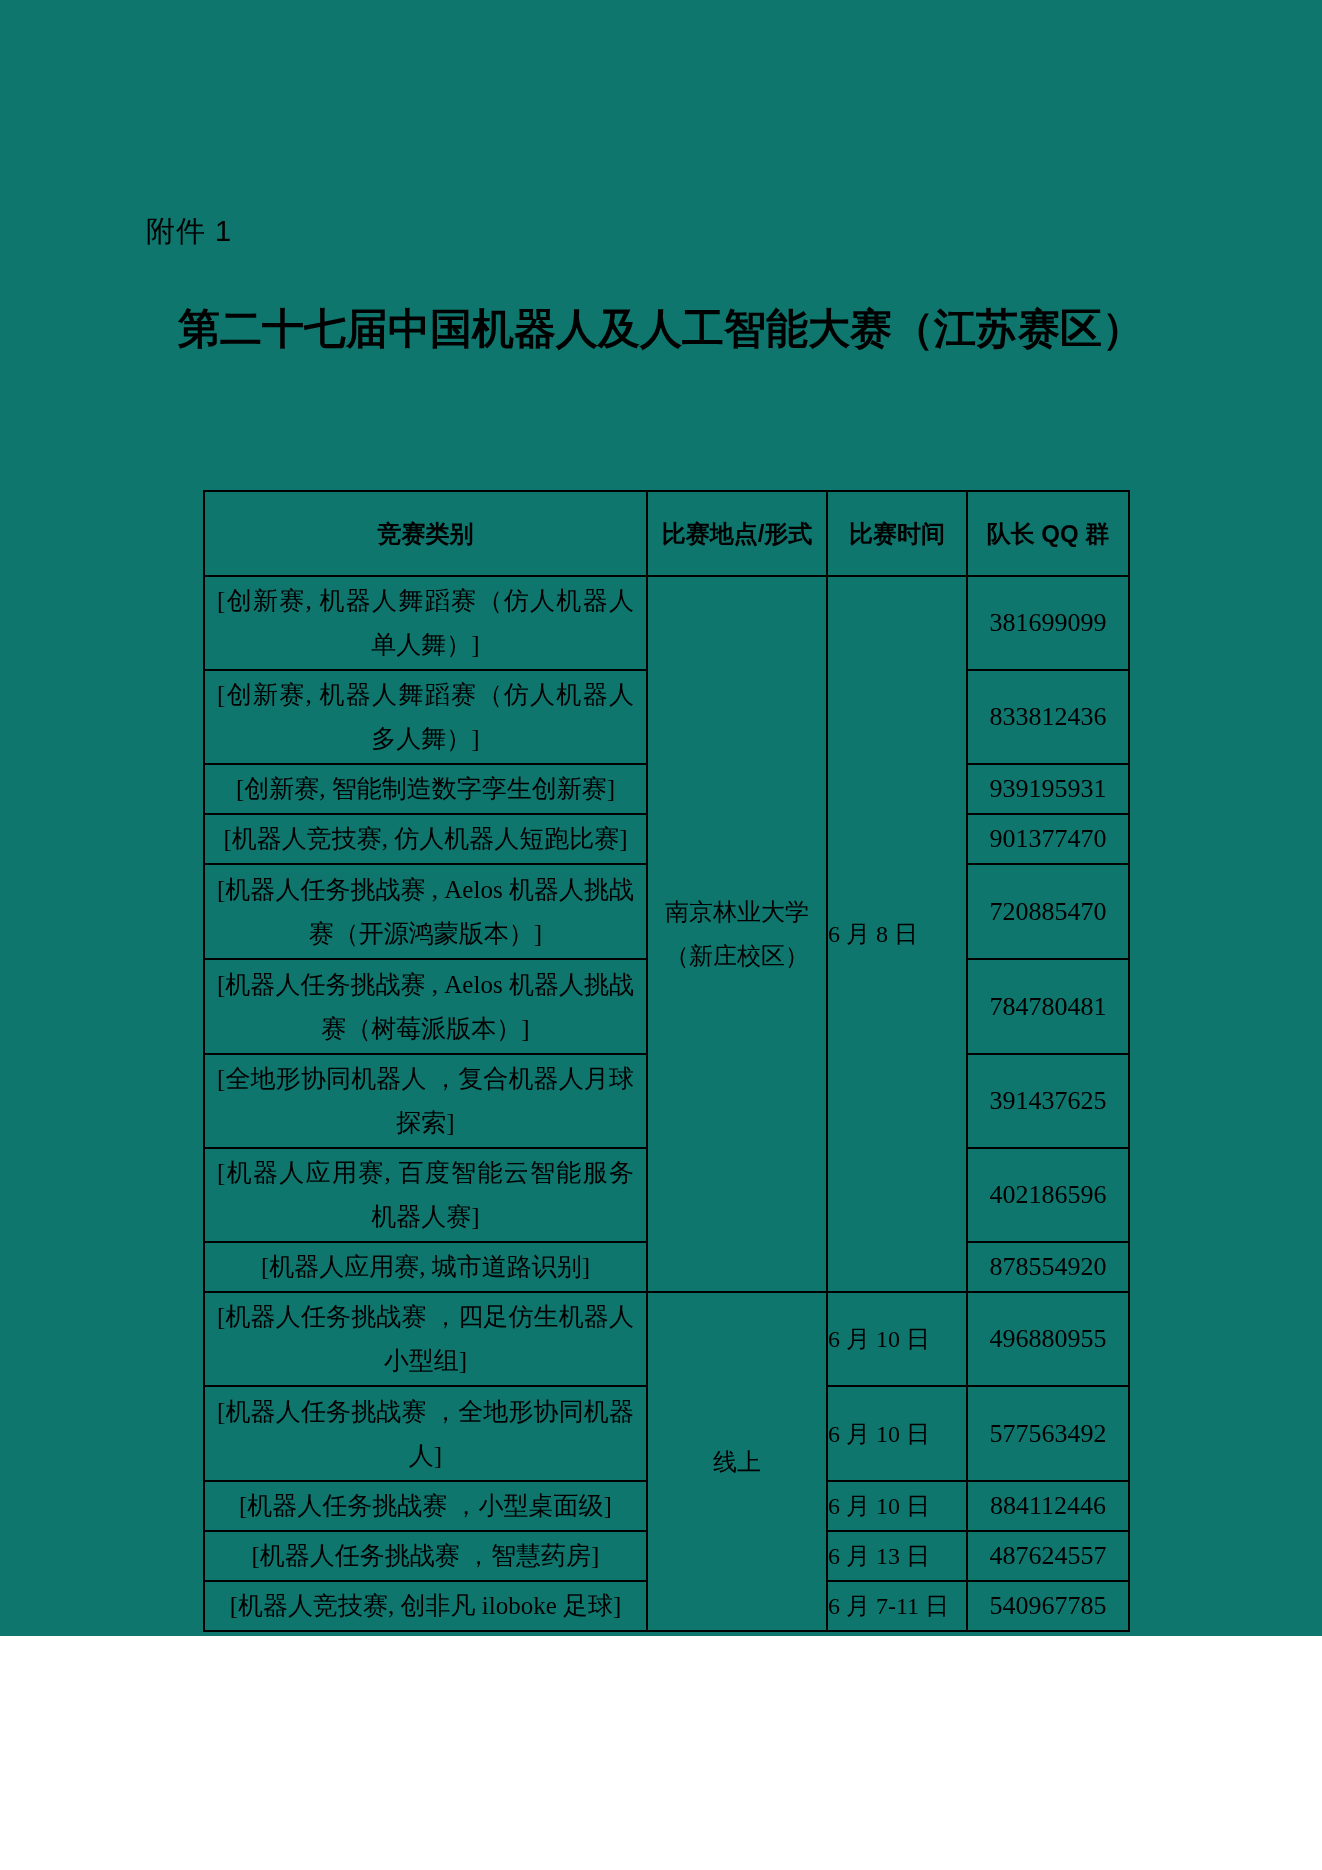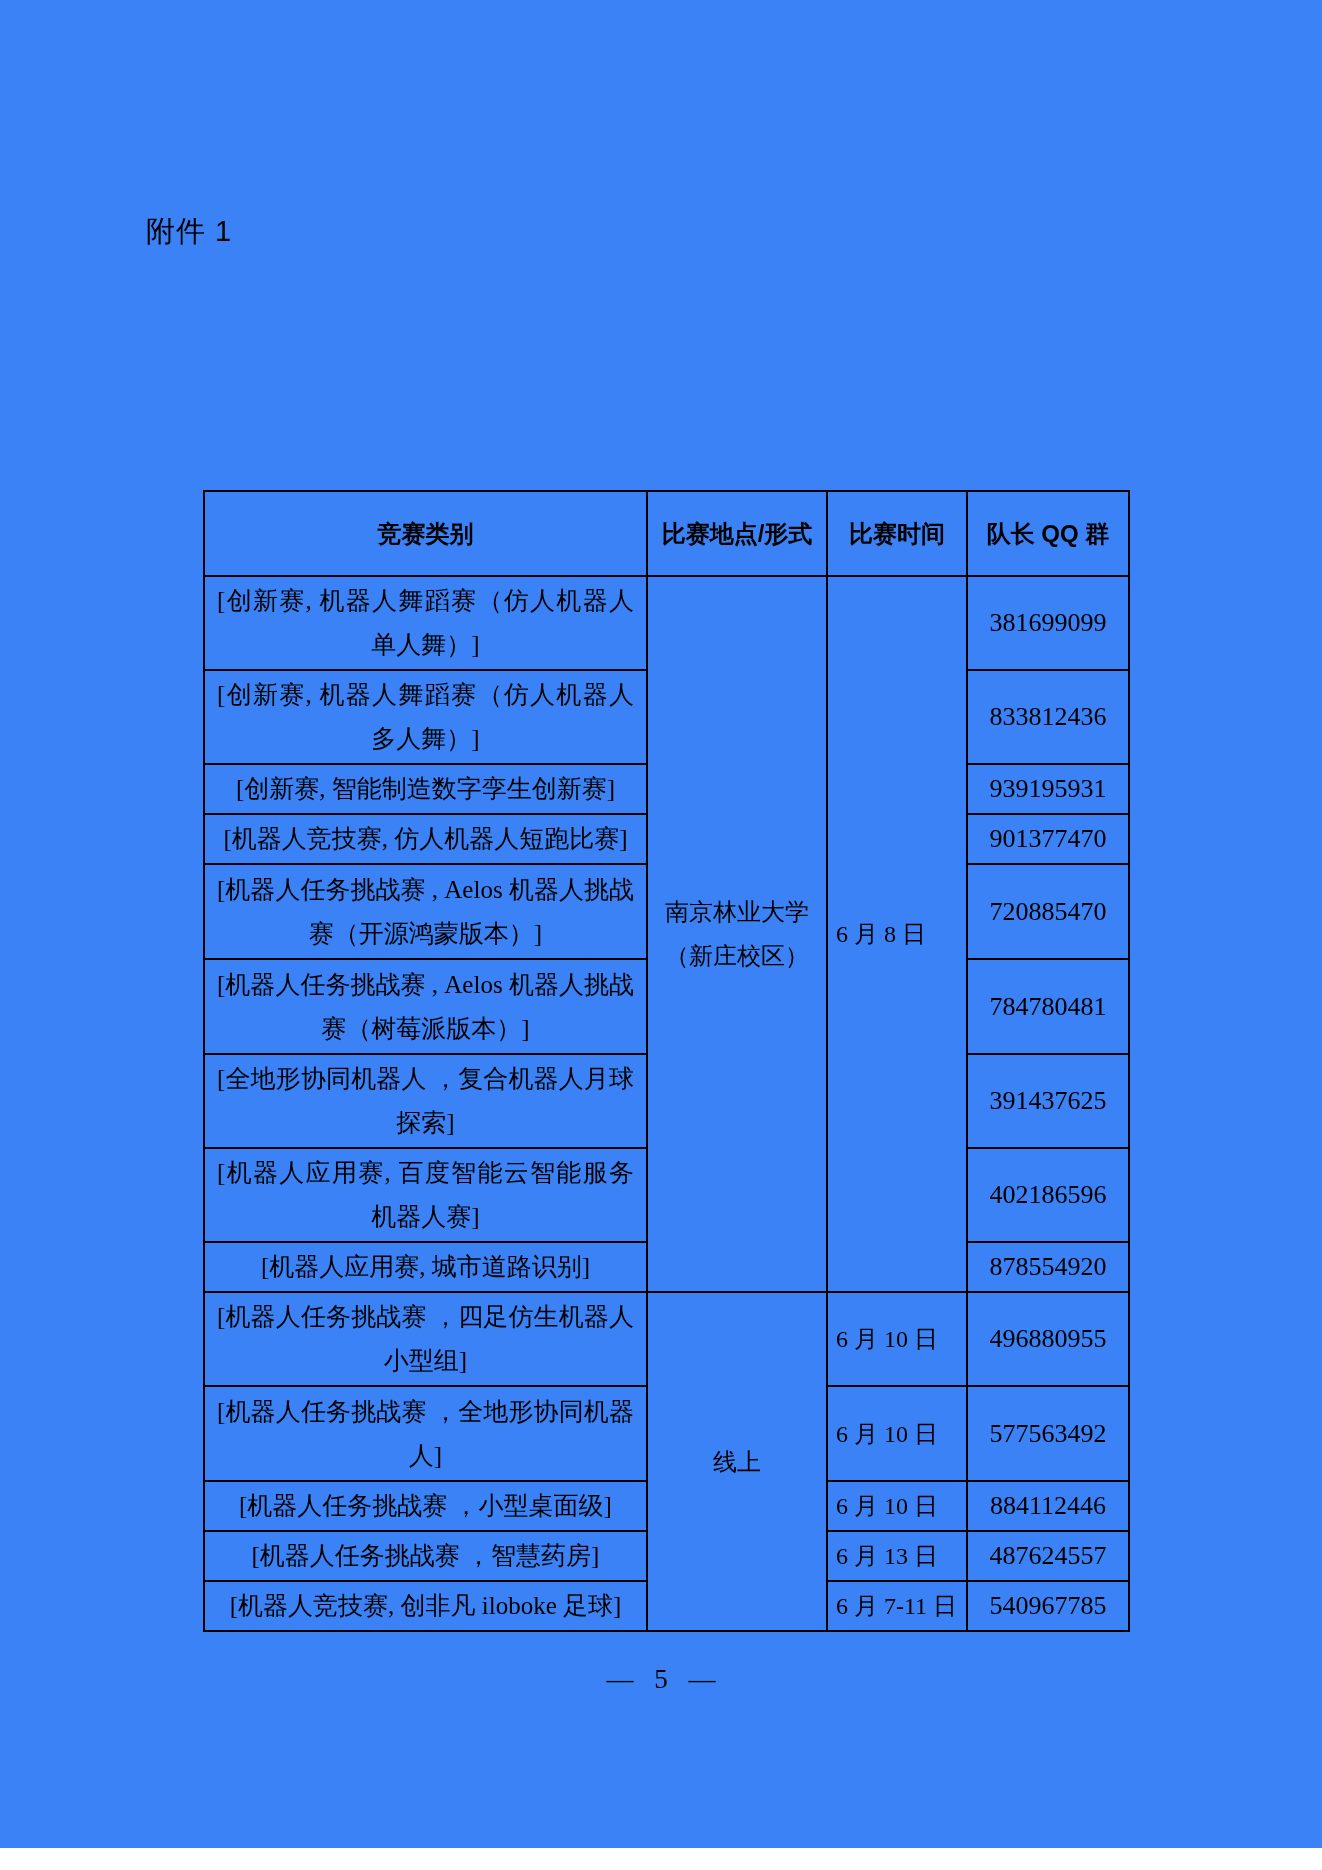--- a/index.html
+++ b/index.html
@@ -3,22 +3,22 @@
 <meta charset="utf-8">
 <style>
   html, body {
     margin: 0;
     padding: 0;
     background: #ffffff;
   }
   .page {
     position: relative;
     width: 1322px;
-    height: 1848px;
-    background: #3b82f6;
+    height: 1636px;
+    background: #0f766e;
     color: #000000;
     font-family: "Liberation Serif", "DejaVu Serif", serif;
     overflow: hidden;
   }
   .attachment-label {
     position: absolute;
     left: 146px;
     top: 212px;
     font-family: "Liberation Sans", "DejaVu Sans", sans-serif;
     font-size: 29px;
@@ -39,21 +39,21 @@
     position: absolute;
     left: 203px;
     top: 490px;
     width: 925px;
     border-collapse: collapse;
     table-layout: fixed;
   }
   .comp-table th, .comp-table td {
     border: 2px solid #000000;
     vertical-align: middle;
-    padding: 8px;
+    padding: 0;
     overflow: hidden;
   }
   .comp-table th {
     font-family: "Liberation Sans", "DejaVu Sans", sans-serif;
     font-weight: 700;
     font-size: 24px;
     text-align: center;
   }
   .comp-table td.cat {
     font-size: 25px;
@@ -90,20 +90,21 @@
   }
 </style>
 </head>
 <body>
 
 <div class="page">
 
   <div class="attachment-label">附件 1</div>
 
   <div class="doc-title">
+    <div>第二十七届中国机器人及人工智能大赛（江苏赛区）</div>
   </div>
 
   <table class="comp-table">
     <colgroup>
       <col style="width:443px">
       <col style="width:180px">
       <col style="width:140px">
       <col style="width:162px">
     </colgroup>
     <thead>

